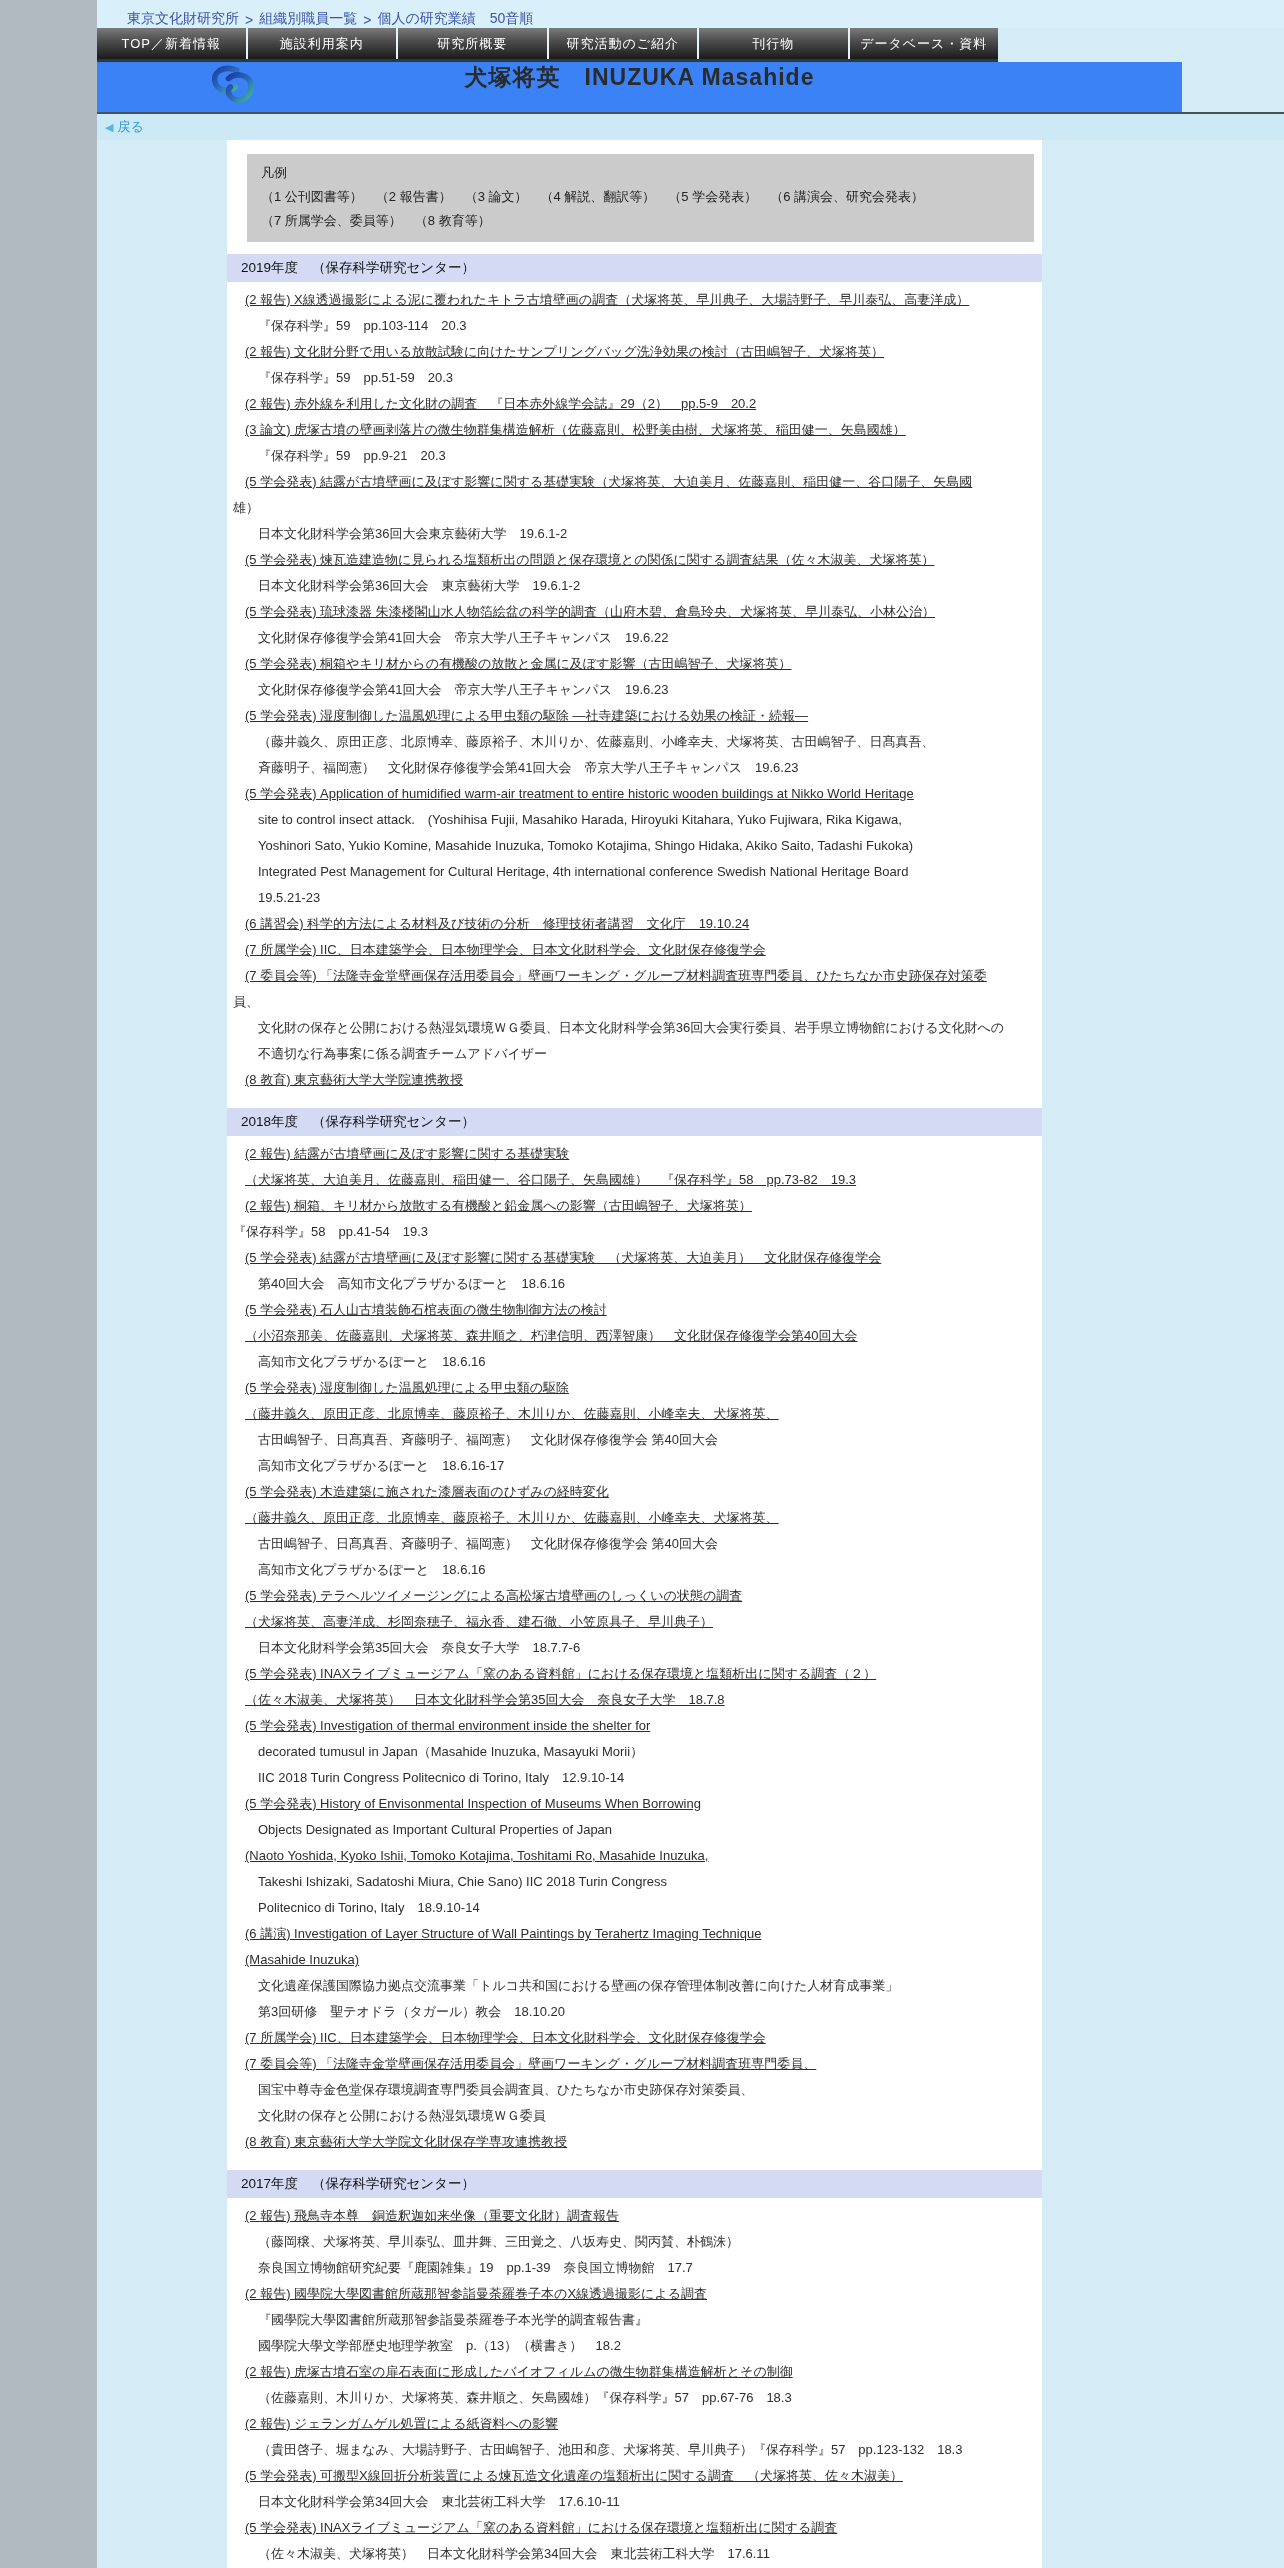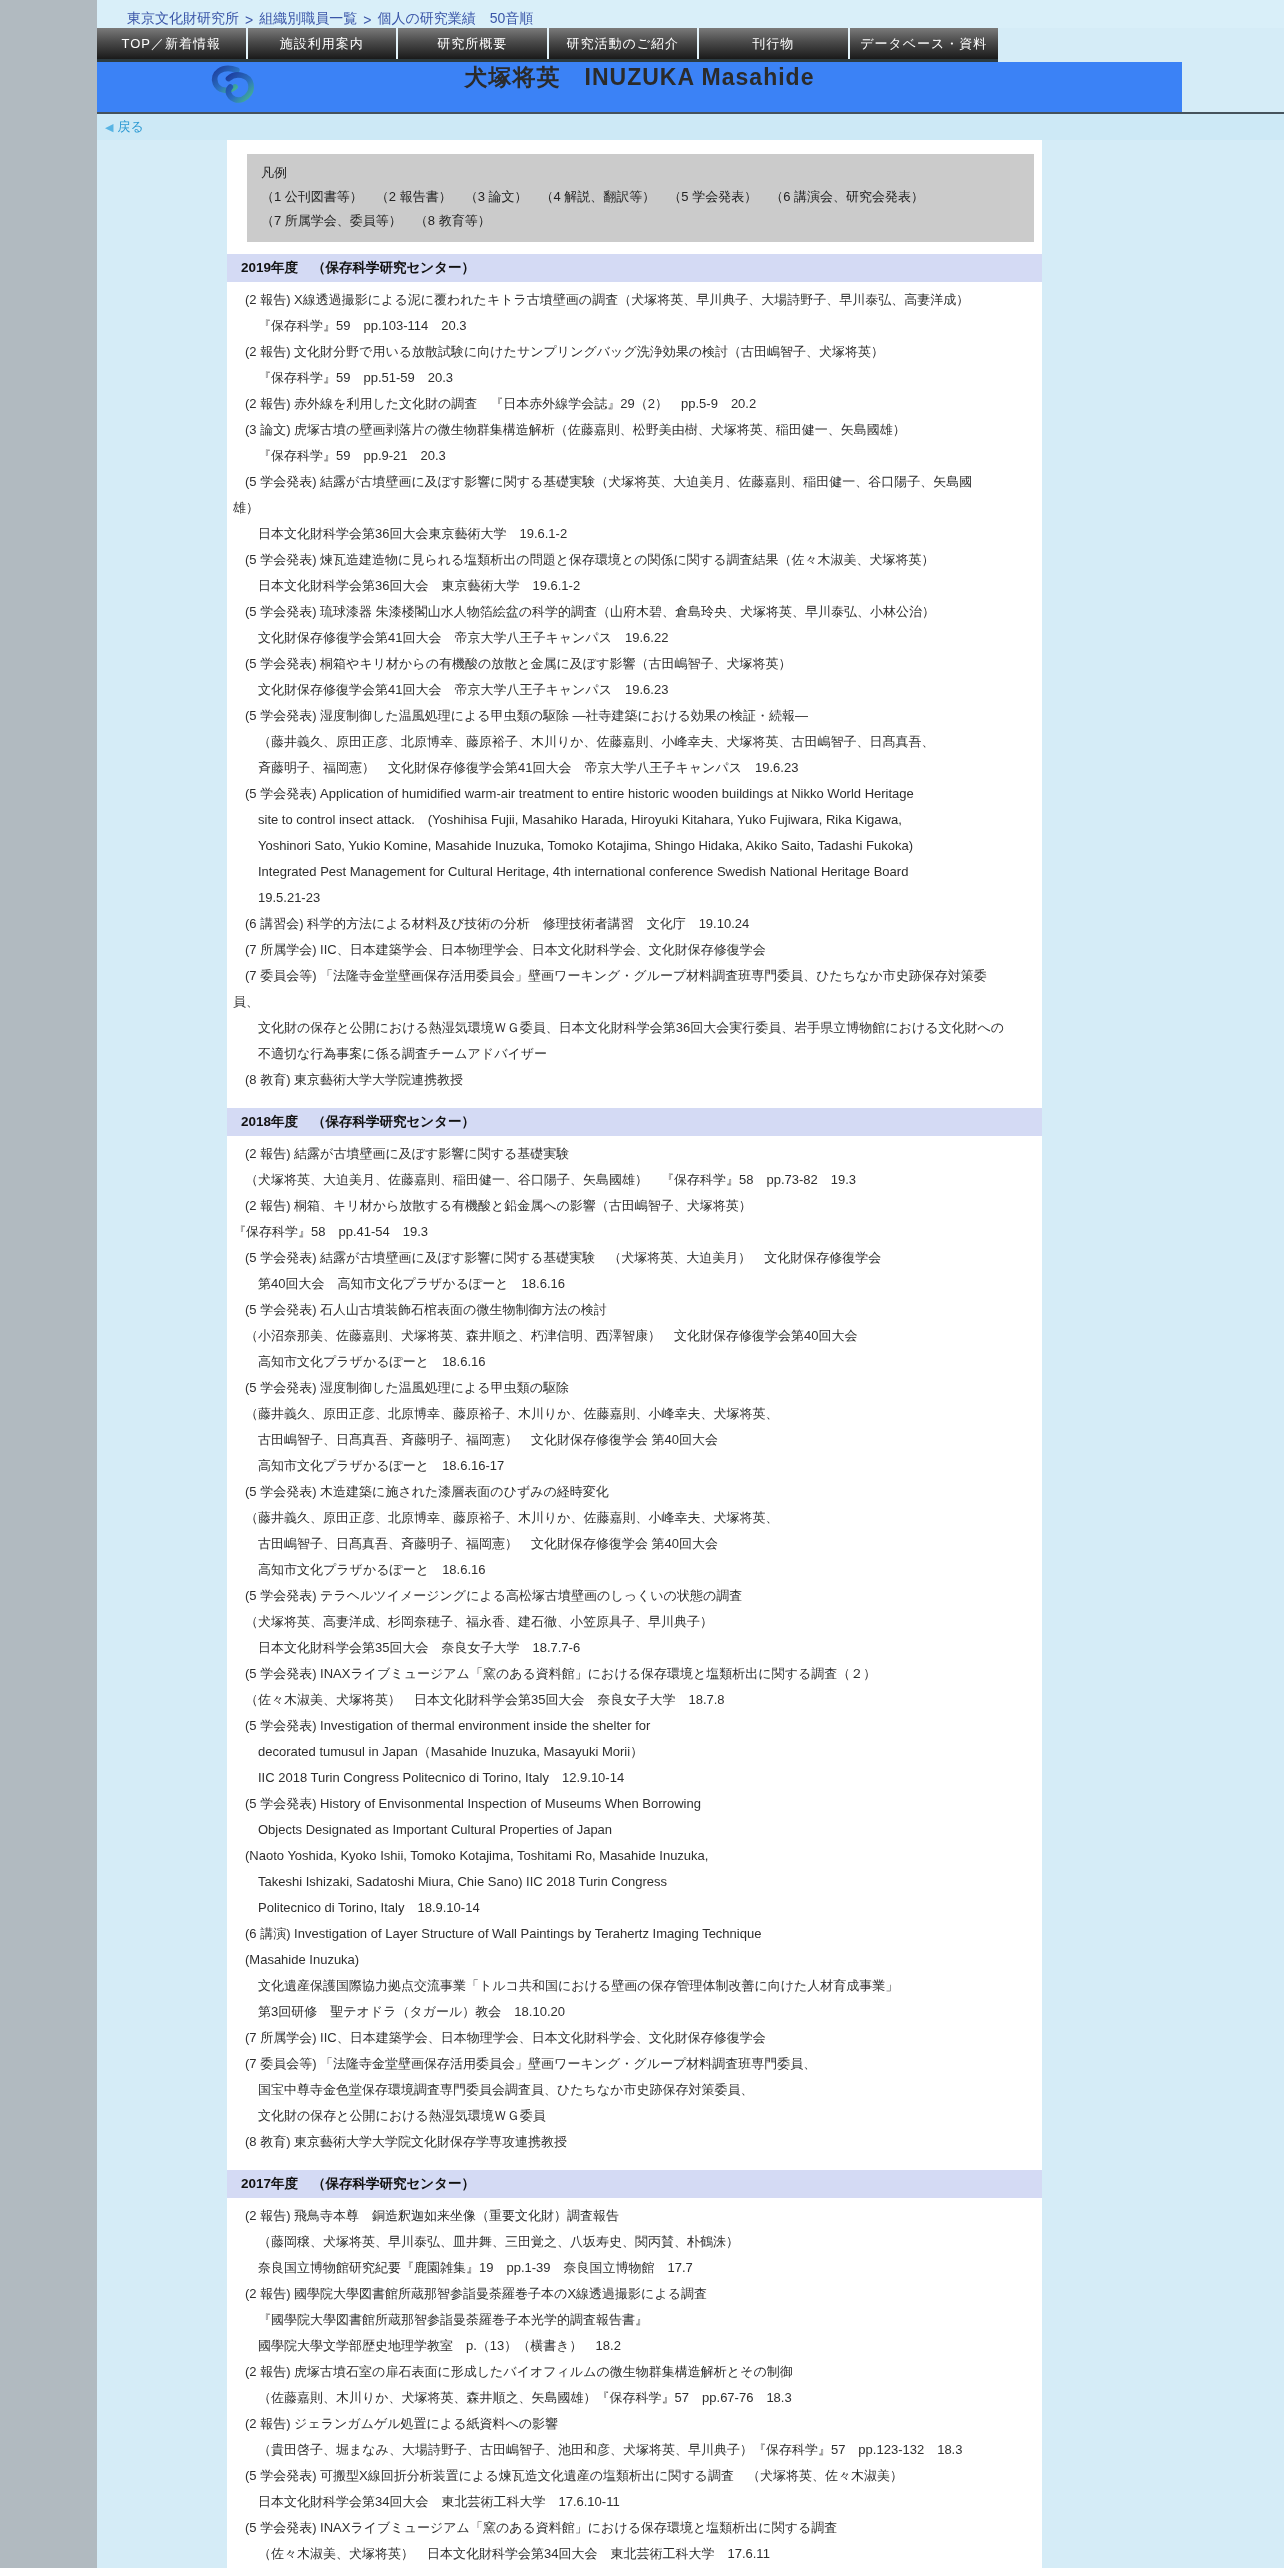--- a/index.html
+++ b/index.html
@@ -40,28 +40,28 @@
   .backlink .tri{color:#58b4e4;font-size:11px;margin-right:4px;}
 
   
   .box{width:815px;margin-left:130px;background:#ffffff;padding:8px 0 30px 0;min-height:2330px;}
   .legend{
     background:#cbcbcb;margin:6px 8px 10px 20px;padding:7px 14px 9px 14px;
     font-size:13px;line-height:24px;color:#222;
   }
   .legend .legend-line{white-space:nowrap;overflow:hidden;}
   .yearbar{
-    background:#d4daf4;color:#111;font-weight:bold;font-size:13.5px;
+    background:#d4daf4;color:#111;font-weight:normal;font-size:13.5px;
     padding:5px 0 5px 14px;margin-top:12px;white-space:nowrap;
   }
   .yearbar .org{margin-left:14px;}
   .lines{padding:5px 4px 3px 4px;}
   .line{font-size:13px;line-height:26px;color:#2e2e2e;white-space:nowrap;overflow:hidden;}
   .i0{padding-left:2px;}
-  .i1{padding-left:14px;}
+  .i1{padding-left:14px;text-decoration:underline;}
   .i2{padding-left:27px;}
 </style>
 </head>
 <body>
 
 <div class="left-strip"></div>
 
 <div class="content">
 
   <div class="breadcrumb" id="breadcrumb">

